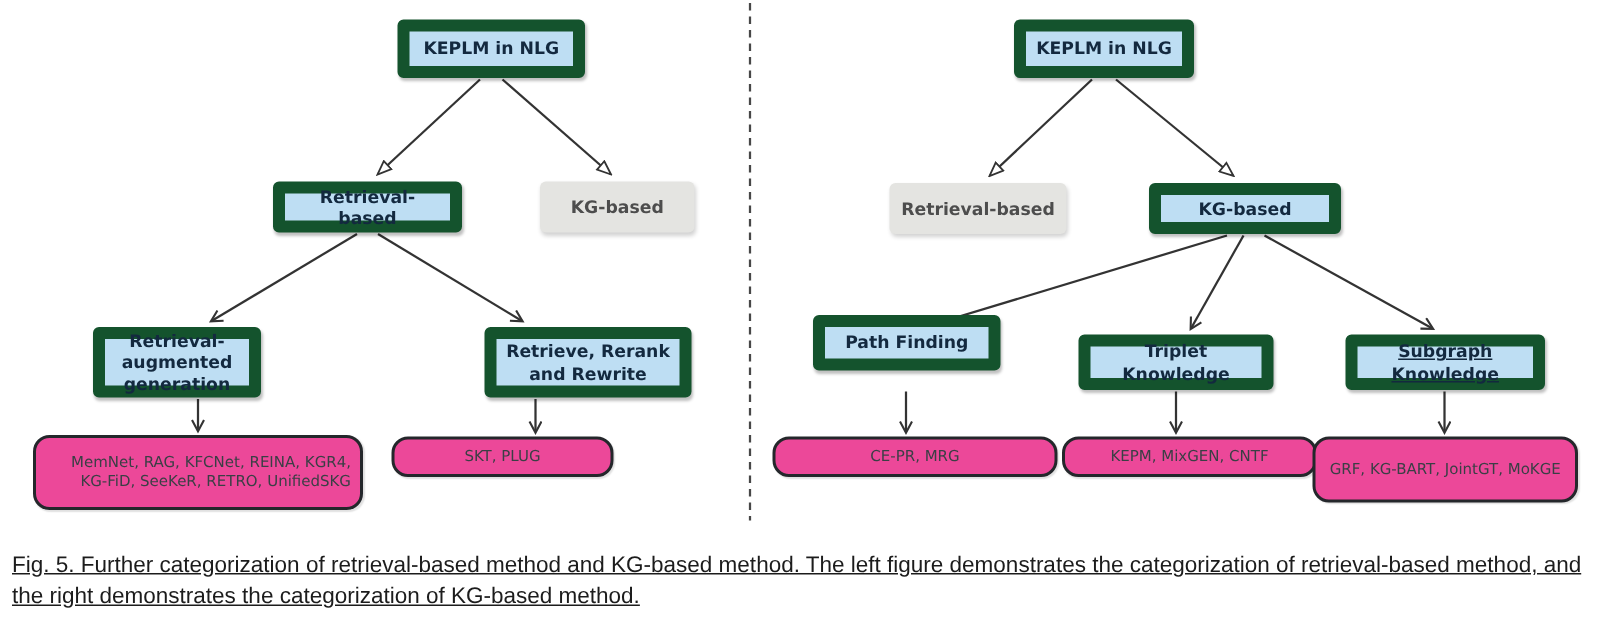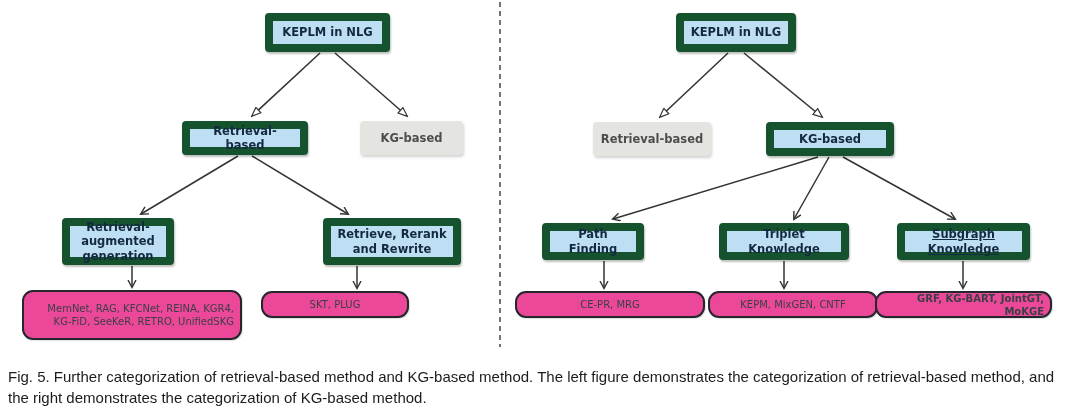--- a/index.html
+++ b/index.html
@@ -24,20 +24,21 @@
   .leaf{
     position:absolute;display:flex;align-items:center;justify-content:center;
     text-align:right;background:#ec4899;border:2px solid #24272b;border-radius:11px;
     color:#3a3f45;font-size:10px;font-weight:normal;line-height:1.3;
     box-sizing:border-box;padding:2px 6px;box-shadow:1px 1px 1px rgba(0,0,0,0.12);
   }
   .caption{
     position:absolute;left:8px;top:366px;width:1066px;
     font-family:"Liberation Sans", sans-serif;font-size:15px;color:#1c1c1c;
     line-height:1.4;
+    text-decoration:underline;
   }
 </style>
 </head>
 <body>
 
 <div class="stage">
 
   <svg class="wires" width="1080" height="360">
     <defs>
       <marker id="hollow" markerWidth="11" markerHeight="9" refX="9.5" refY="4.5" orient="auto" markerUnits="userSpaceOnUse">
@@ -80,27 +81,27 @@
   <div class="leaf" style="left:22px;top:290px;width:220px;height:50px;">MemNet, RAG, KFCNet, REINA, KGR4, KG-FiD, SeeKeR, RETRO, UnifiedSKG</div>
 
   <div class="leaf" style="left:261px;top:291px;width:148px;height:27px;">SKT, PLUG</div>
 
   <div class="node blue" style="left:676px;top:13px;width:120px;height:39px;">KEPLM in NLG</div>
 
   <div class="node gray" style="left:593px;top:122px;width:118px;height:34px;">Retrieval-based</div>
 
   <div class="node blue" style="left:766px;top:122px;width:128px;height:34px;">KG-based</div>
 
-  <div class="node blue" style="left:542px;top:223px;width:102px;height:37px;">Path Finding</div>
+  <div class="node blue" style="left:542px;top:210px;width:125px;height:37px;">Path Finding</div>
 
   <div class="node blue" style="left:719px;top:223px;width:130px;height:37px;">Triplet Knowledge</div>
 
   <div class="node blue" style="left:897px;top:223px;width:133px;height:37px;text-decoration:underline;">Subgraph Knowledge</div>
 
   <div class="leaf" style="left:515px;top:291px;width:190px;height:27px;">CE-PR, MRG</div>
 
   <div class="leaf" style="left:708px;top:291px;width:170px;height:27px;">KEPM, MixGEN, CNTF</div>
 
-  <div class="leaf" style="left:875px;top:291px;width:177px;height:27px;font-weight:bold;">GRF, KG-BART, JointGT, MoKGE</div>
+  <div class="leaf" style="left:875px;top:291px;width:177px;height:44px;">GRF, KG-BART, JointGT, MoKGE</div>
 
   <div class="caption">Fig. 5. Further categorization of retrieval-based method and KG-based method. The left figure demonstrates the categorization of retrieval-based method, and the right demonstrates the categorization of KG-based method.</div>
 
 </div>
 
 </body></html>

